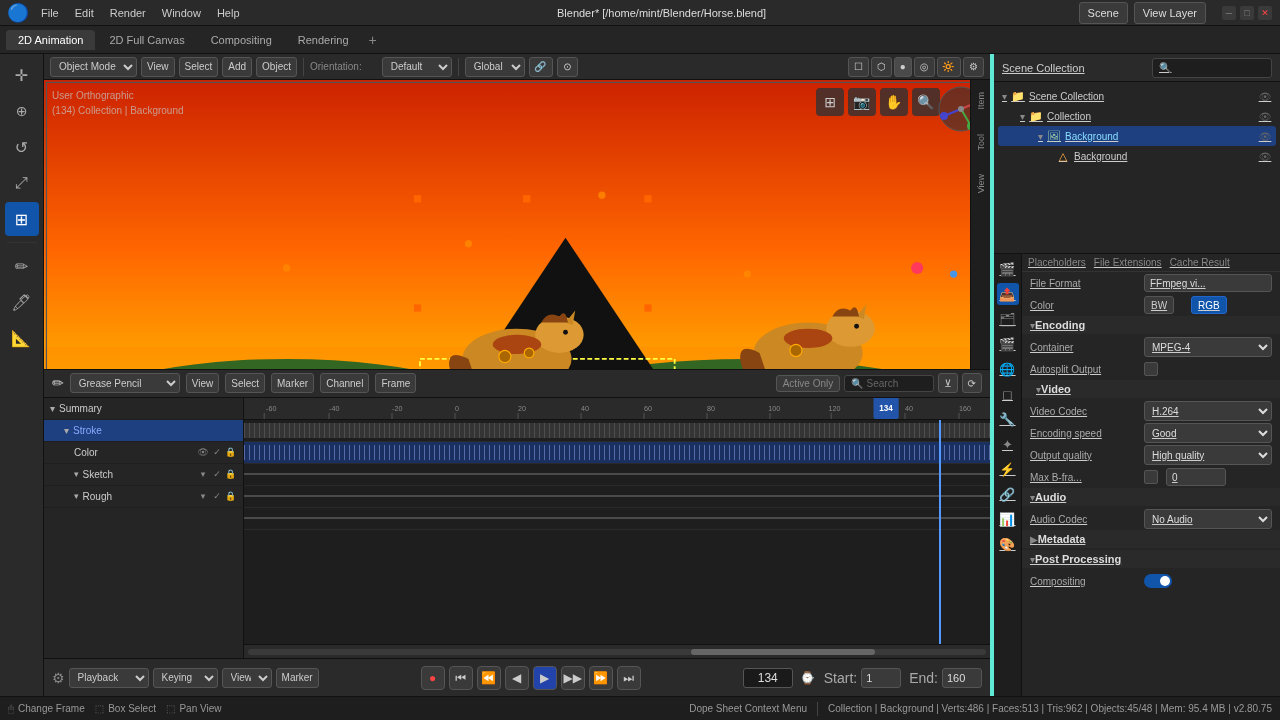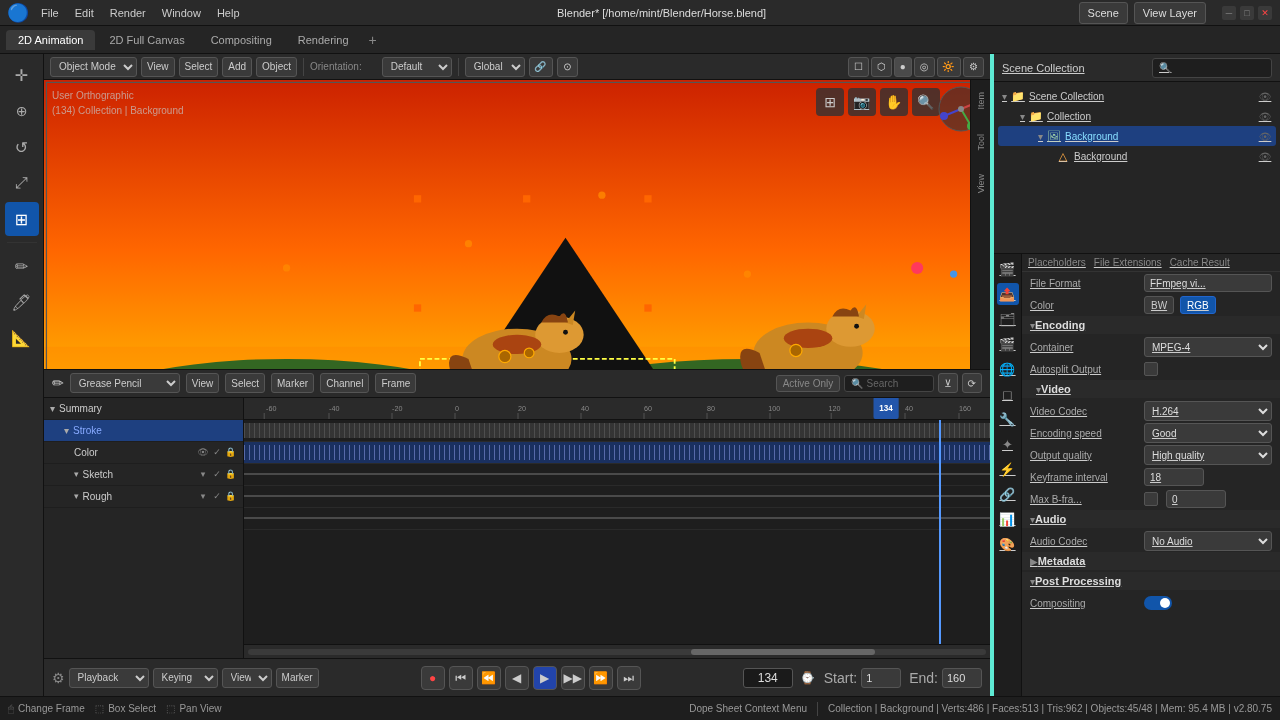--- a/index.html
+++ b/index.html
@@ -1079,21 +1079,21 @@
           <span style="font-size:10px;color:#888;">Cache Result</span>
         </div>
 
         <div class="encoding-row">
           <span class="encoding-label">File Format</span>
           <div class="encoding-value">FFmpeg vi...</div>
         </div>
 
         <div class="encoding-row">
           <span class="encoding-label">Color</span>
-          <div style="display:flex;gap:6px;justify-content:space-between;">
+          <div style="display:flex;gap:17px;justify-content:space-between;">
             <button class="color-btn">BW</button>
             <button class="color-btn active">RGB</button>
           </div>
         </div>
 
         <div class="prop-section-header">
           <span class="collapse-icon">▾</span>
           <span class="prop-section-title">Encoding</span>
         </div>
 
@@ -1128,24 +1128,20 @@
           </select>
         </div>
 
         <div class="encoding-row">
           <span class="encoding-label">Output quality</span>
           <select class="encoding-select">
             <option>High quality</option>
           </select>
         </div>
 
-        <div class="encoding-row">
-          <span class="encoding-label">Keyframe interval</span>
-          <div class="encoding-number">18</div>
-        </div>
 
         <div class="encoding-row">
           <span class="encoding-label">Max B-fra...</span>
           <div class="prop-checkbox"></div>
           <div class="encoding-number" style="margin-left:4px;">0</div>
         </div>
 
         <div class="prop-section-header">
           <span class="collapse-icon">▾</span>
           <span class="prop-section-title">Audio</span>

